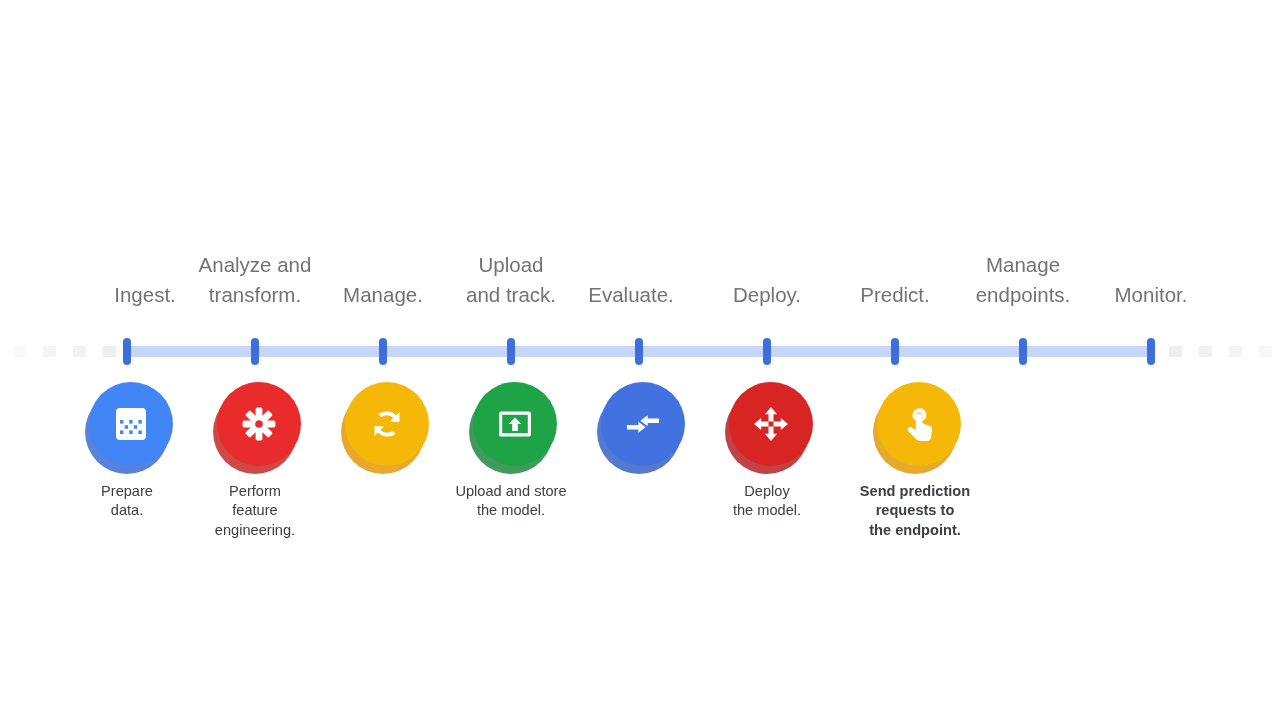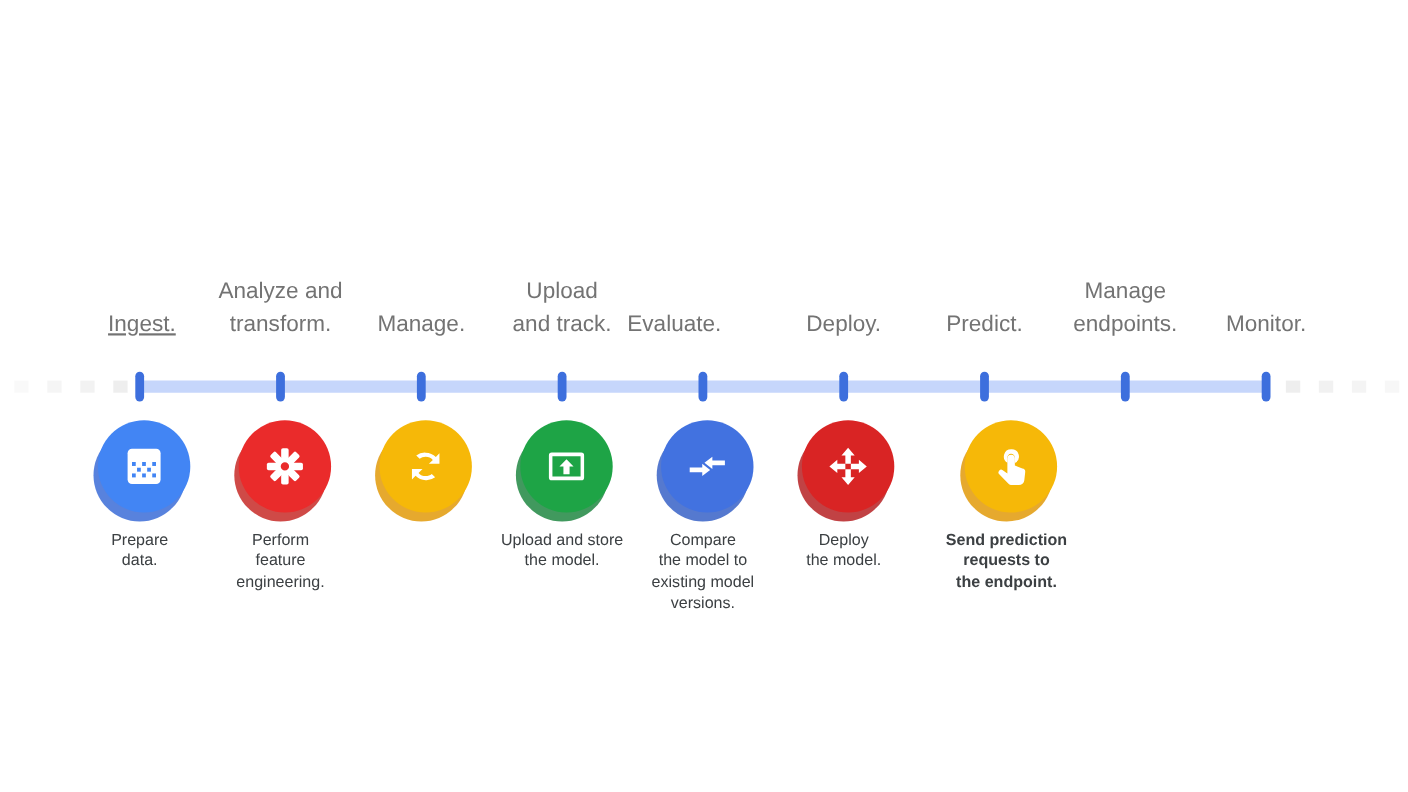--- a/index.html
+++ b/index.html
@@ -123,27 +123,27 @@
     color: #3c4043;
     white-space: pre-line;
   }
 </style>
 </head>
 <body>
 
 <div id="stage">
 
   <div class="top-labels">
-      <div class="top-label" style="left: 129px; text-decoration: underline;">Ingest.</div>
+      <div class="top-label" style="left: 145px;">Ingest.</div>
       <div class="top-label" style="left: 255px;">Analyze and
 transform.</div>
       <div class="top-label" style="left: 383px;">Manage.</div>
       <div class="top-label" style="left: 511px;">Upload
 and track.</div>
-      <div class="top-label" style="left: 613px;">Evaluate.</div>
+      <div class="top-label" style="left: 631px;">Evaluate.</div>
       <div class="top-label" style="left: 767px;">Deploy.</div>
       <div class="top-label" style="left: 895px;">Predict.</div>
       <div class="top-label" style="left: 1023px; margin-top: 16px;">Manage
 endpoints.</div>
       <div class="top-label" style="left: 1151px;">Monitor.</div>
     </div>
 
   <div class="timeline">
       <div class="bar-track" style="left: 127px; width: 1024px;"></div>
       <div class="edge-sq" style="left: 103px; opacity: 0.95;"></div>
@@ -238,24 +238,20 @@
       <div class="step" style="left: 639px;">
         <div class="circle-wrap">
           <div class="circle-shadow" style="background: rgb(47, 91, 196);"></div>
           <div class="circle" style="background: rgb(66, 114, 224);">
             <svg width="44" height="44" viewBox="0 0 44 44">
               <path d="M38 16.6v4.3H26.6v3.4L19.4 18.75l7.2-5.55v3.4z" fill="#fff"></path>
               <path d="M6 27.4v-4.3h11.4v-3.4l7.2 5.55-7.2 5.55v-3.4z" fill="#fff"></path>
             </svg>
           </div>
         </div>
-        <div class="caption">Compare
-the model to
-existing model
-versions.</div>
       </div>
       <div class="step" style="left: 767px;">
         <div class="circle-wrap">
           <div class="circle-shadow" style="background: rgb(179, 25, 27);"></div>
           <div class="circle" style="background: rgb(217, 36, 36);">
             <svg width="44" height="44" viewBox="0 0 44 44">
               <path d="M22 5l6 7.2h-3.5v7.3h-5v-7.3H16z" fill="#fff"></path>
               <path d="M22 39l-6-7.2h3.5v-7.3h5v7.3H28z" fill="#fff"></path>
               <path d="M5 22l7.2-6v3.5h7.3v5h-7.3V28z" fill="#fff"></path>
               <path d="M39 22l-7.2 6v-3.5h-7.3v-5h7.3V16z" fill="#fff"></path>

